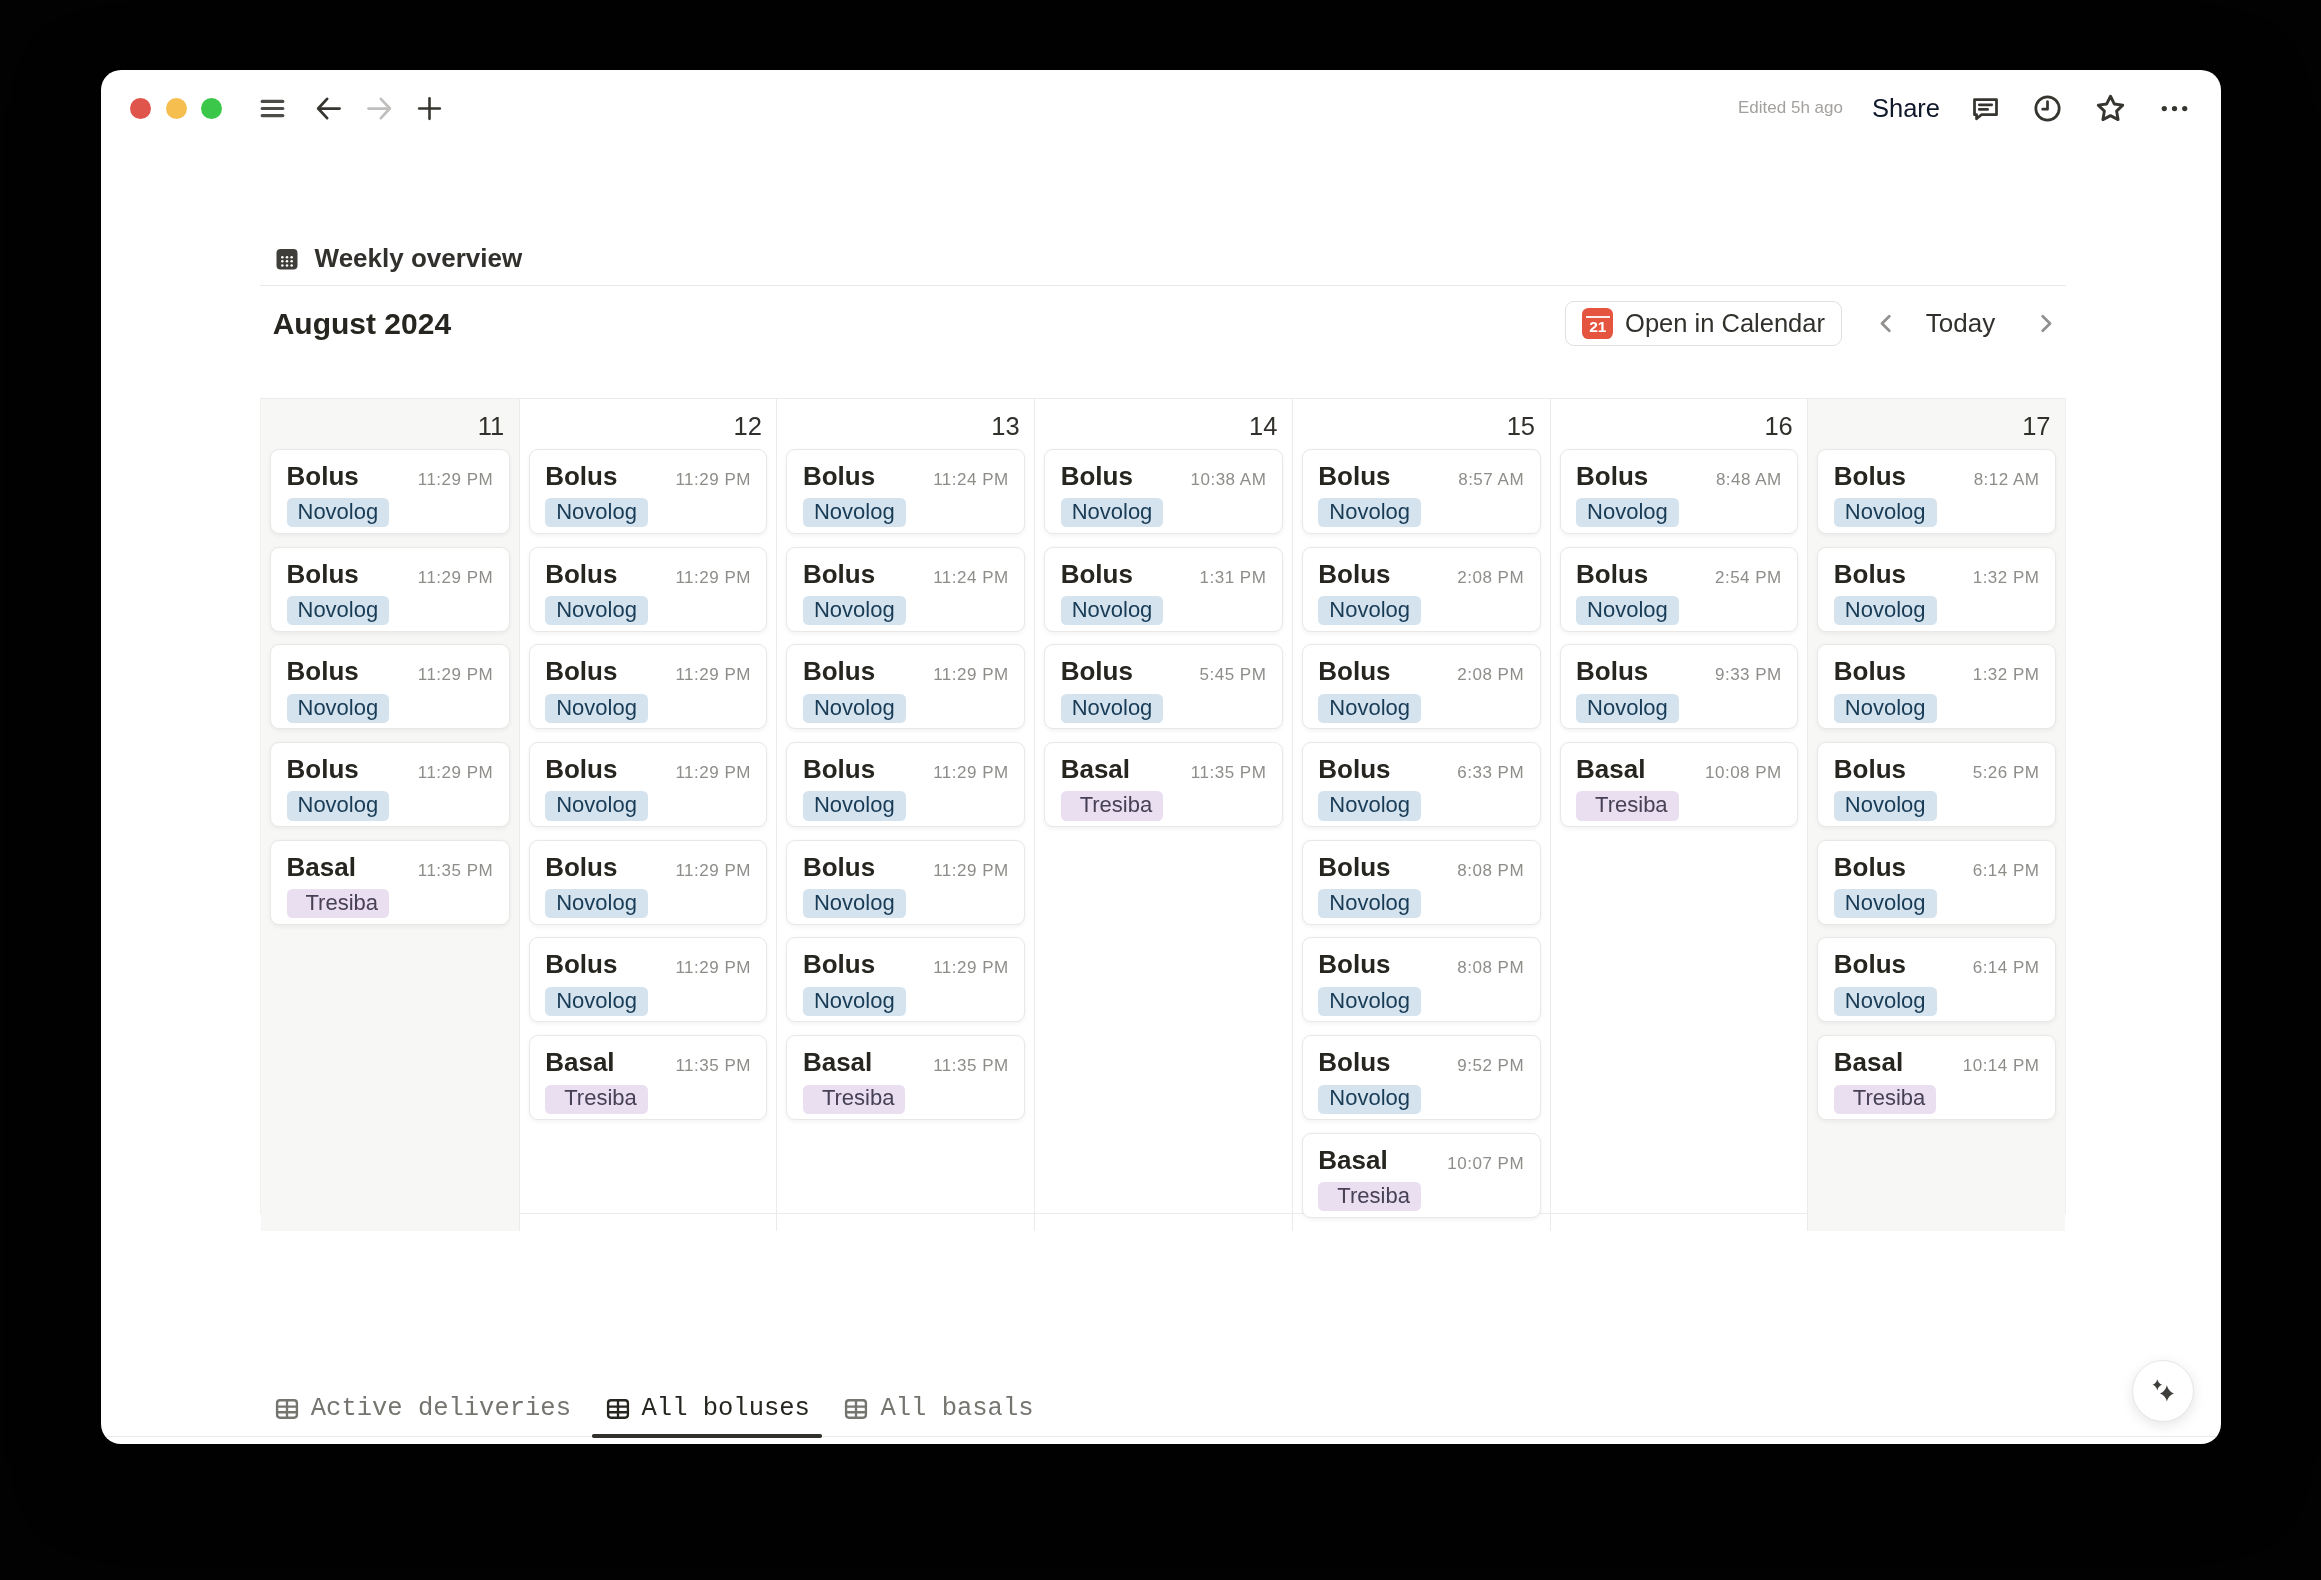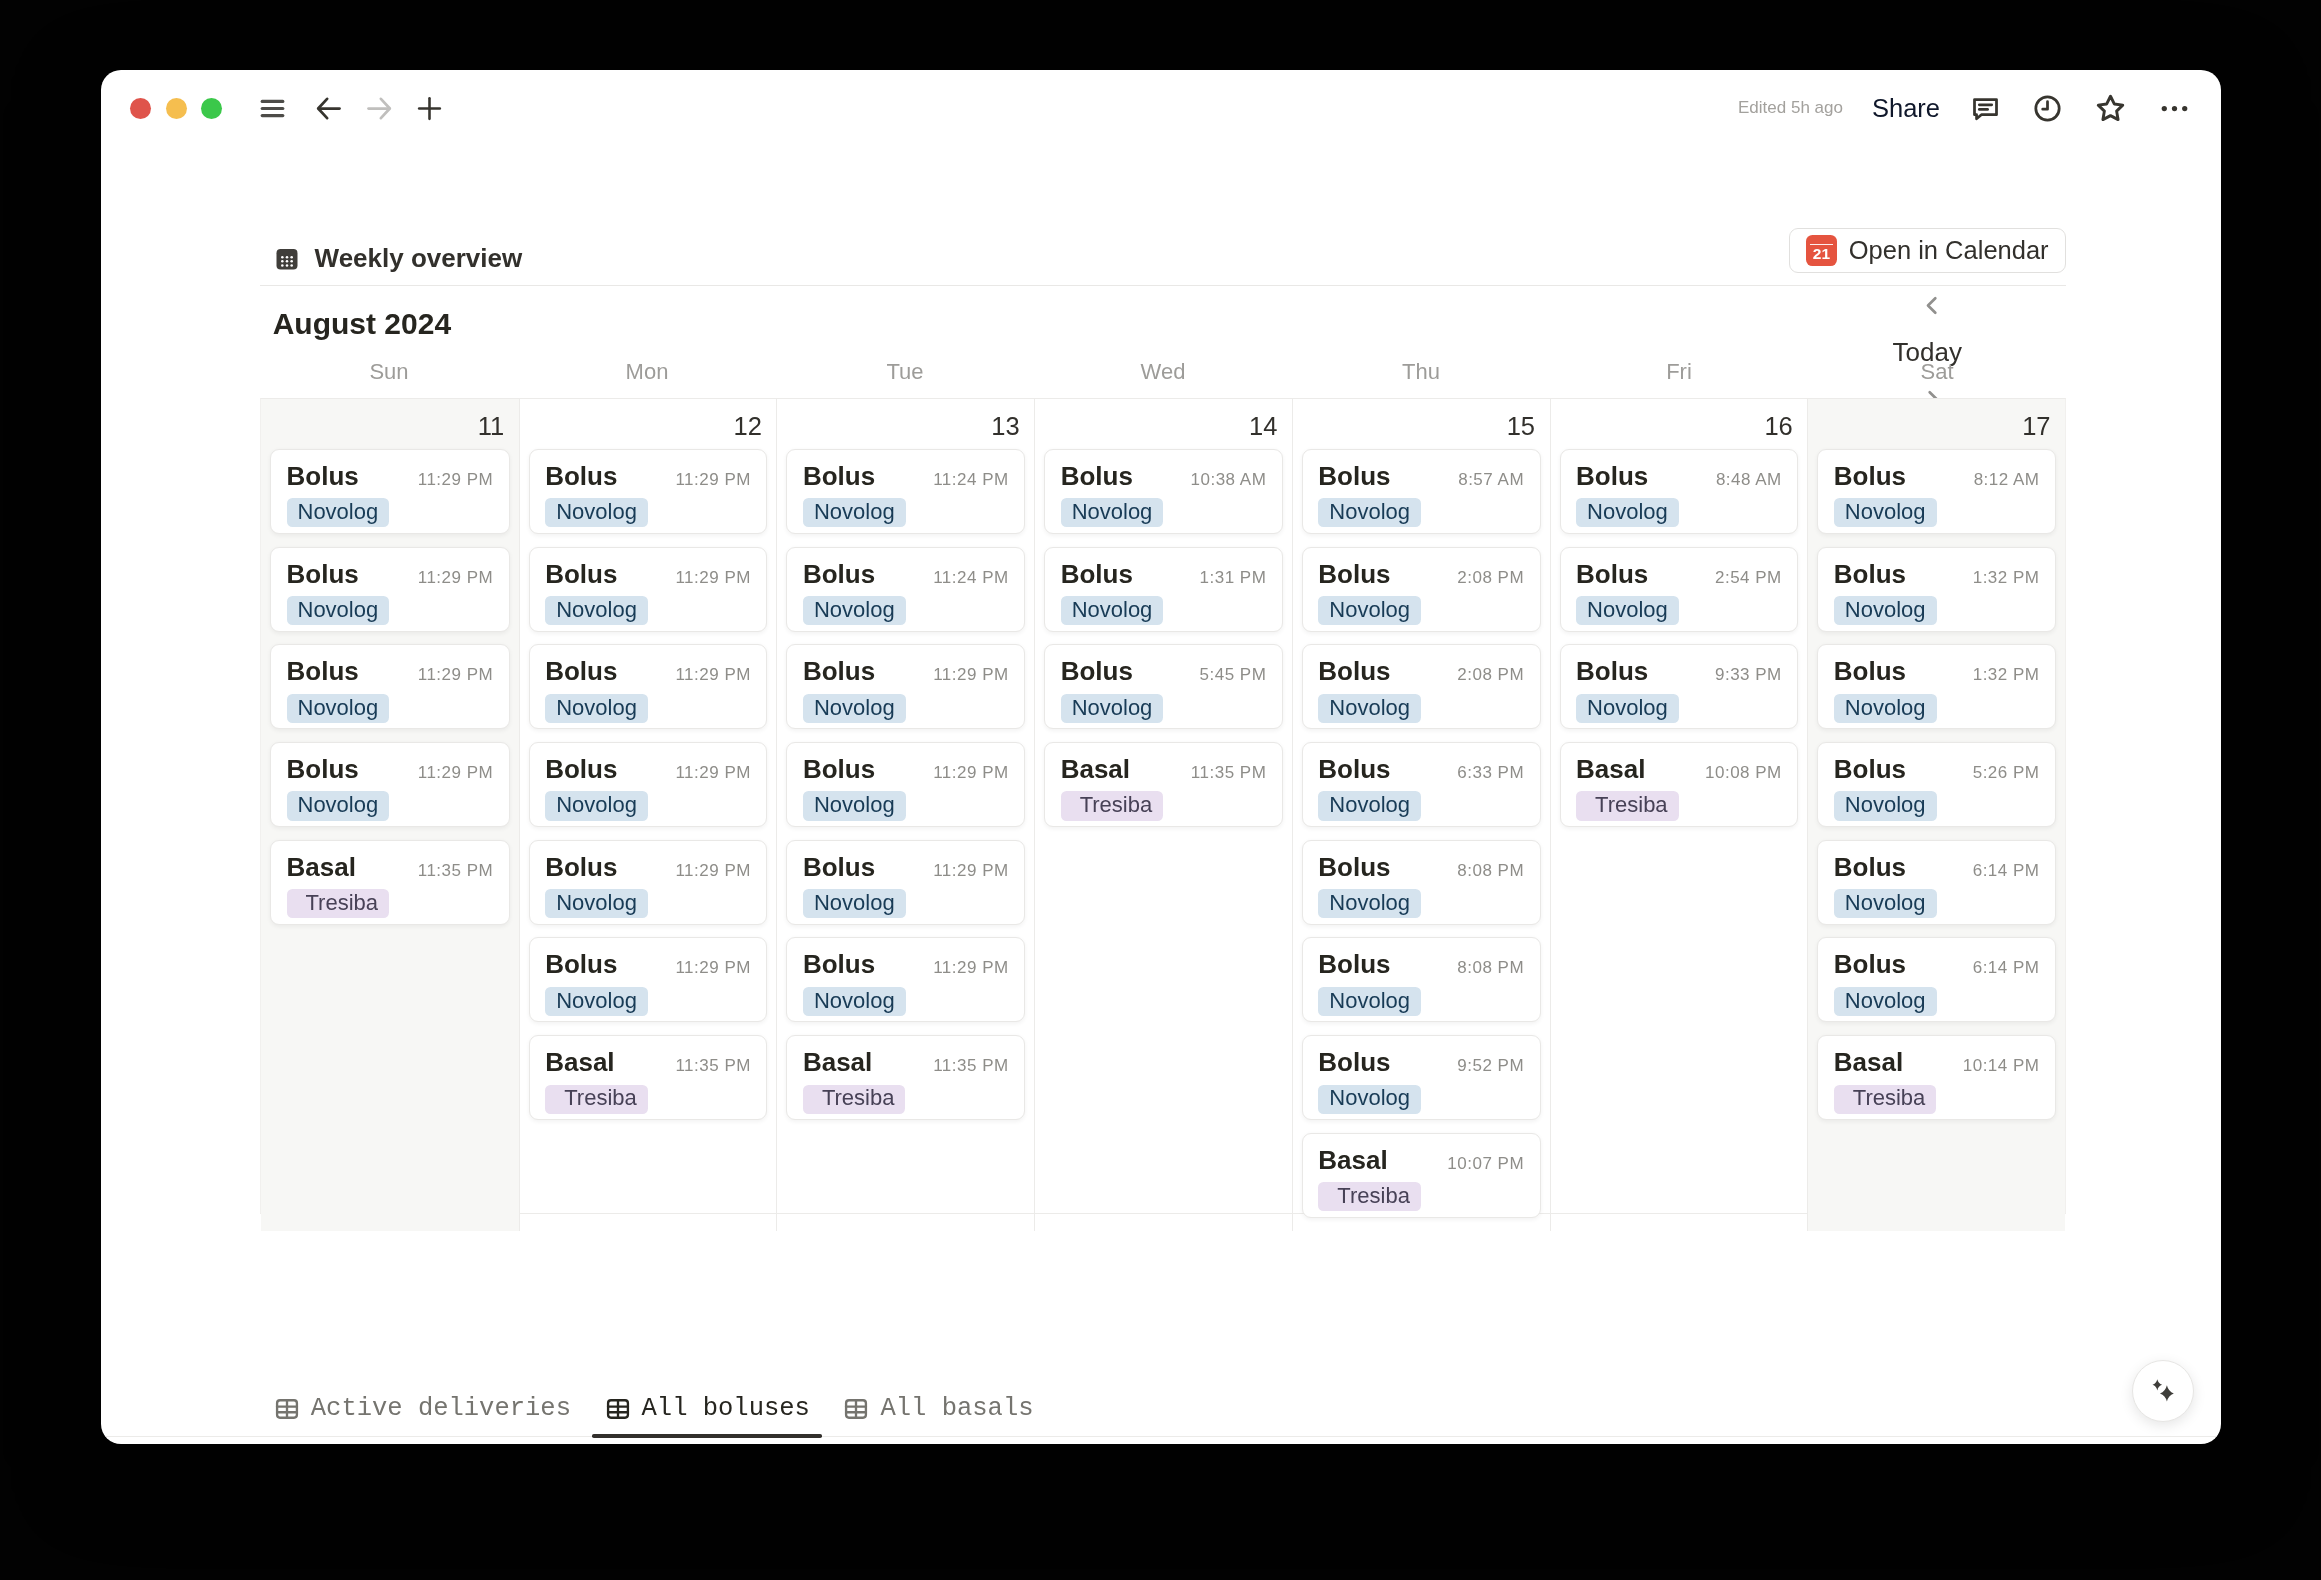--- a/index.html
+++ b/index.html
@@ -40,21 +40,21 @@
   .share-btn { background:none; border:none; font-size:25.5px; color:#0f172a; cursor:pointer; font-family:inherit; }
 
   
   .collection-title-row { position:absolute; left:172px; top:173px; height:31px; display:flex; align-items:center; gap:13.6px; }
   .collection-title { font-size:26px; font-weight:700; color:#32302C; }
   .divider { position:absolute; left:159px; top:215px; width:1806px; height:0.9px; background:#E9E8E6; }
 
   
   .month-row { position:absolute; left:159px; top:228px; width:1806px; height:51px; display:flex; align-items:center; }
   .month-label { font-size:30px; font-weight:700; color:#26251F; margin-left:12.7px; }
-  .month-controls { margin-left:auto; display:flex; align-items:center; gap:12.7px;flex-direction:column; }
+  .month-controls { margin-left:auto; display:flex; align-items:center; gap:12.7px; }
   .open-cal-btn { display:flex; align-items:center; gap:11.8px; height:45px; padding:0 16.4px; background:#fff;
     border:0.9px solid #E1E0DE; border-radius:9px; font-size:25.5px; font-weight:500; color:#32302C; cursor:pointer; font-family:inherit; }
   .cal-badge { width:31px; height:31px; background:var(--calendar-badge,#E5543F); border-radius:6.4px; position:relative; }
   .cal-badge::before { content:""; position:absolute; left:3.6px; right:3.6px; top:8.2px; height:1.8px; background:#fff; opacity:.9; }
   .cal-badge-day { position:absolute; left:0; right:0; top:10px; text-align:center; color:#fff; font-size:15.5px; font-weight:700; }
   .nav-chev { background:none; border:none; cursor:pointer; padding:5.5px 7.3px; display:flex; margin-left:11px; }
   .today-btn { background:none; border:none; font-size:26px; color:#32302C; cursor:pointer; font-family:inherit; margin:0 5.5px; }
 
   
   .weekday-row { position:absolute; left:159px; top:289px; width:1806px; display:grid; grid-template-columns:repeat(7,1fr); }
@@ -209,29 +209,20 @@
       </button>
       <button class="today-btn">Today</button>
       <button class="nav-chev">
         <svg width="27" height="27" viewBox="0 0 24 24">
             <polyline class="ic" style="stroke:#91908E;stroke-width:2.4" points="9.5,5.5 16,12 9.5,18.5"></polyline>
           </svg>
       </button>
     </div>
   </div>
 
-  <div class="weekday-row">
-      <span class="weekday">Sun</span>
-      <span class="weekday">Mon</span>
-      <span class="weekday">Tue</span>
-      <span class="weekday">Wed</span>
-      <span class="weekday">Thu</span>
-      <span class="weekday">Fri</span>
-      <span class="weekday">Sat</span>
-    </div>
 
   <div class="calendar-grid">
       <div class="day-col weekend">
     <div class="day-date">11</div>
     <div class="day-events">
           <div class="event-card">
     <div class="event-head">
       <span class="event-title">Bolus</span>
       <span class="event-time">11:29 PM</span>
     </div>

